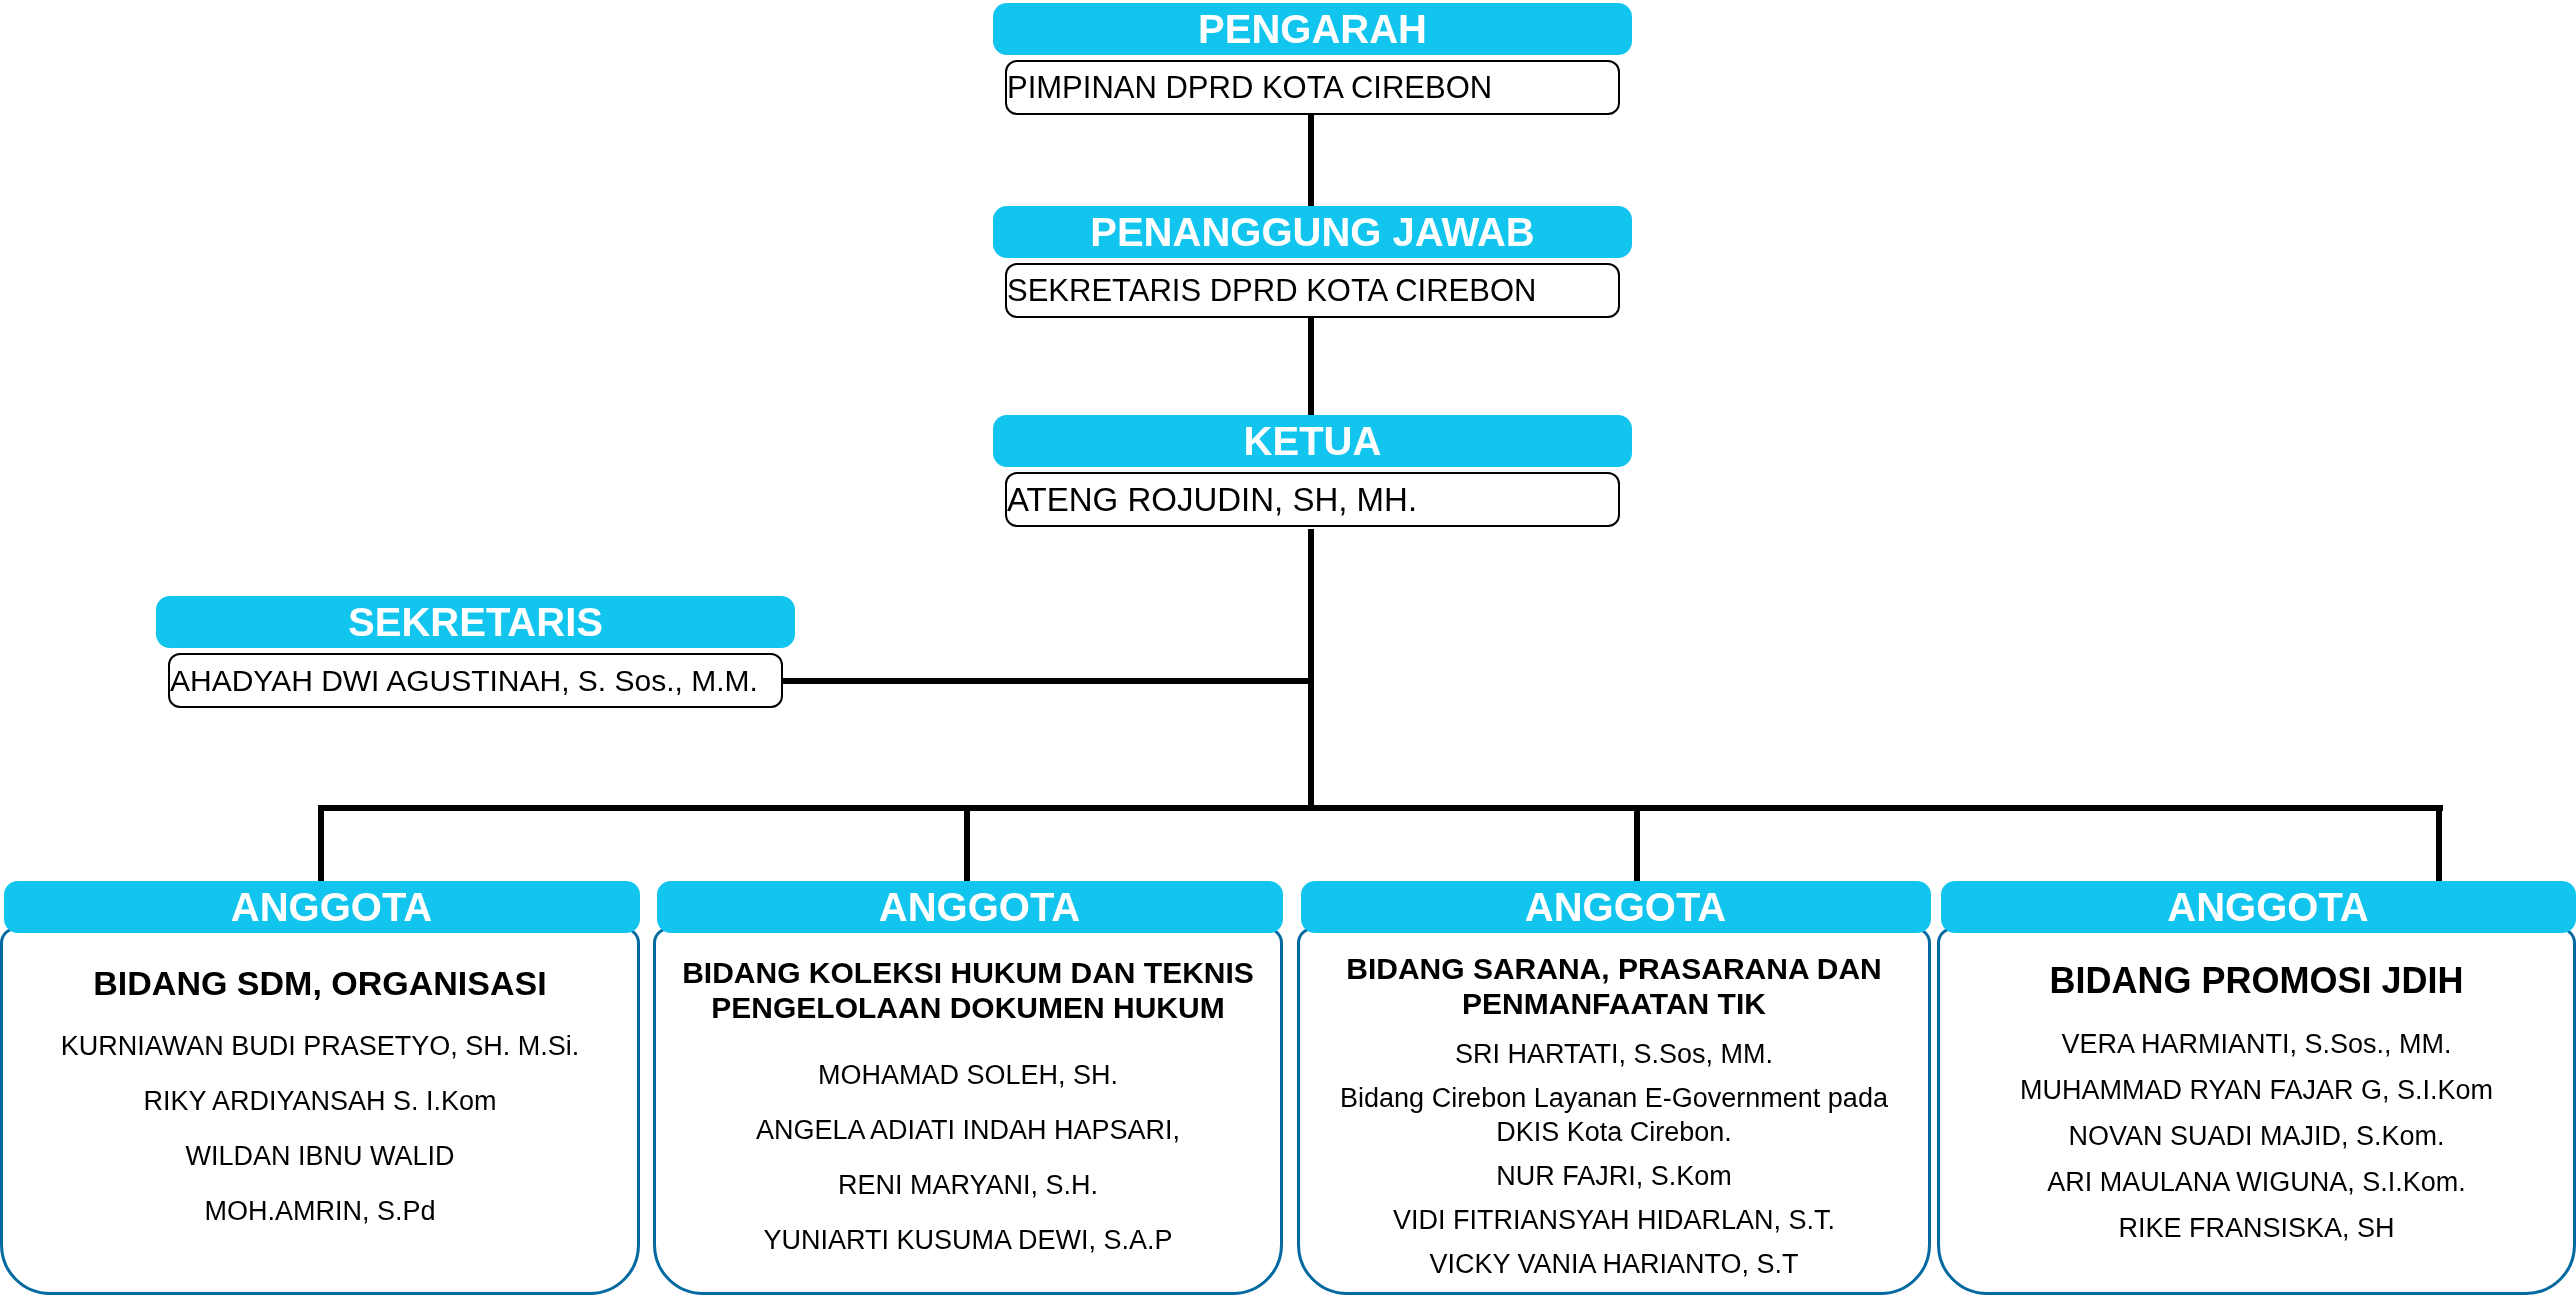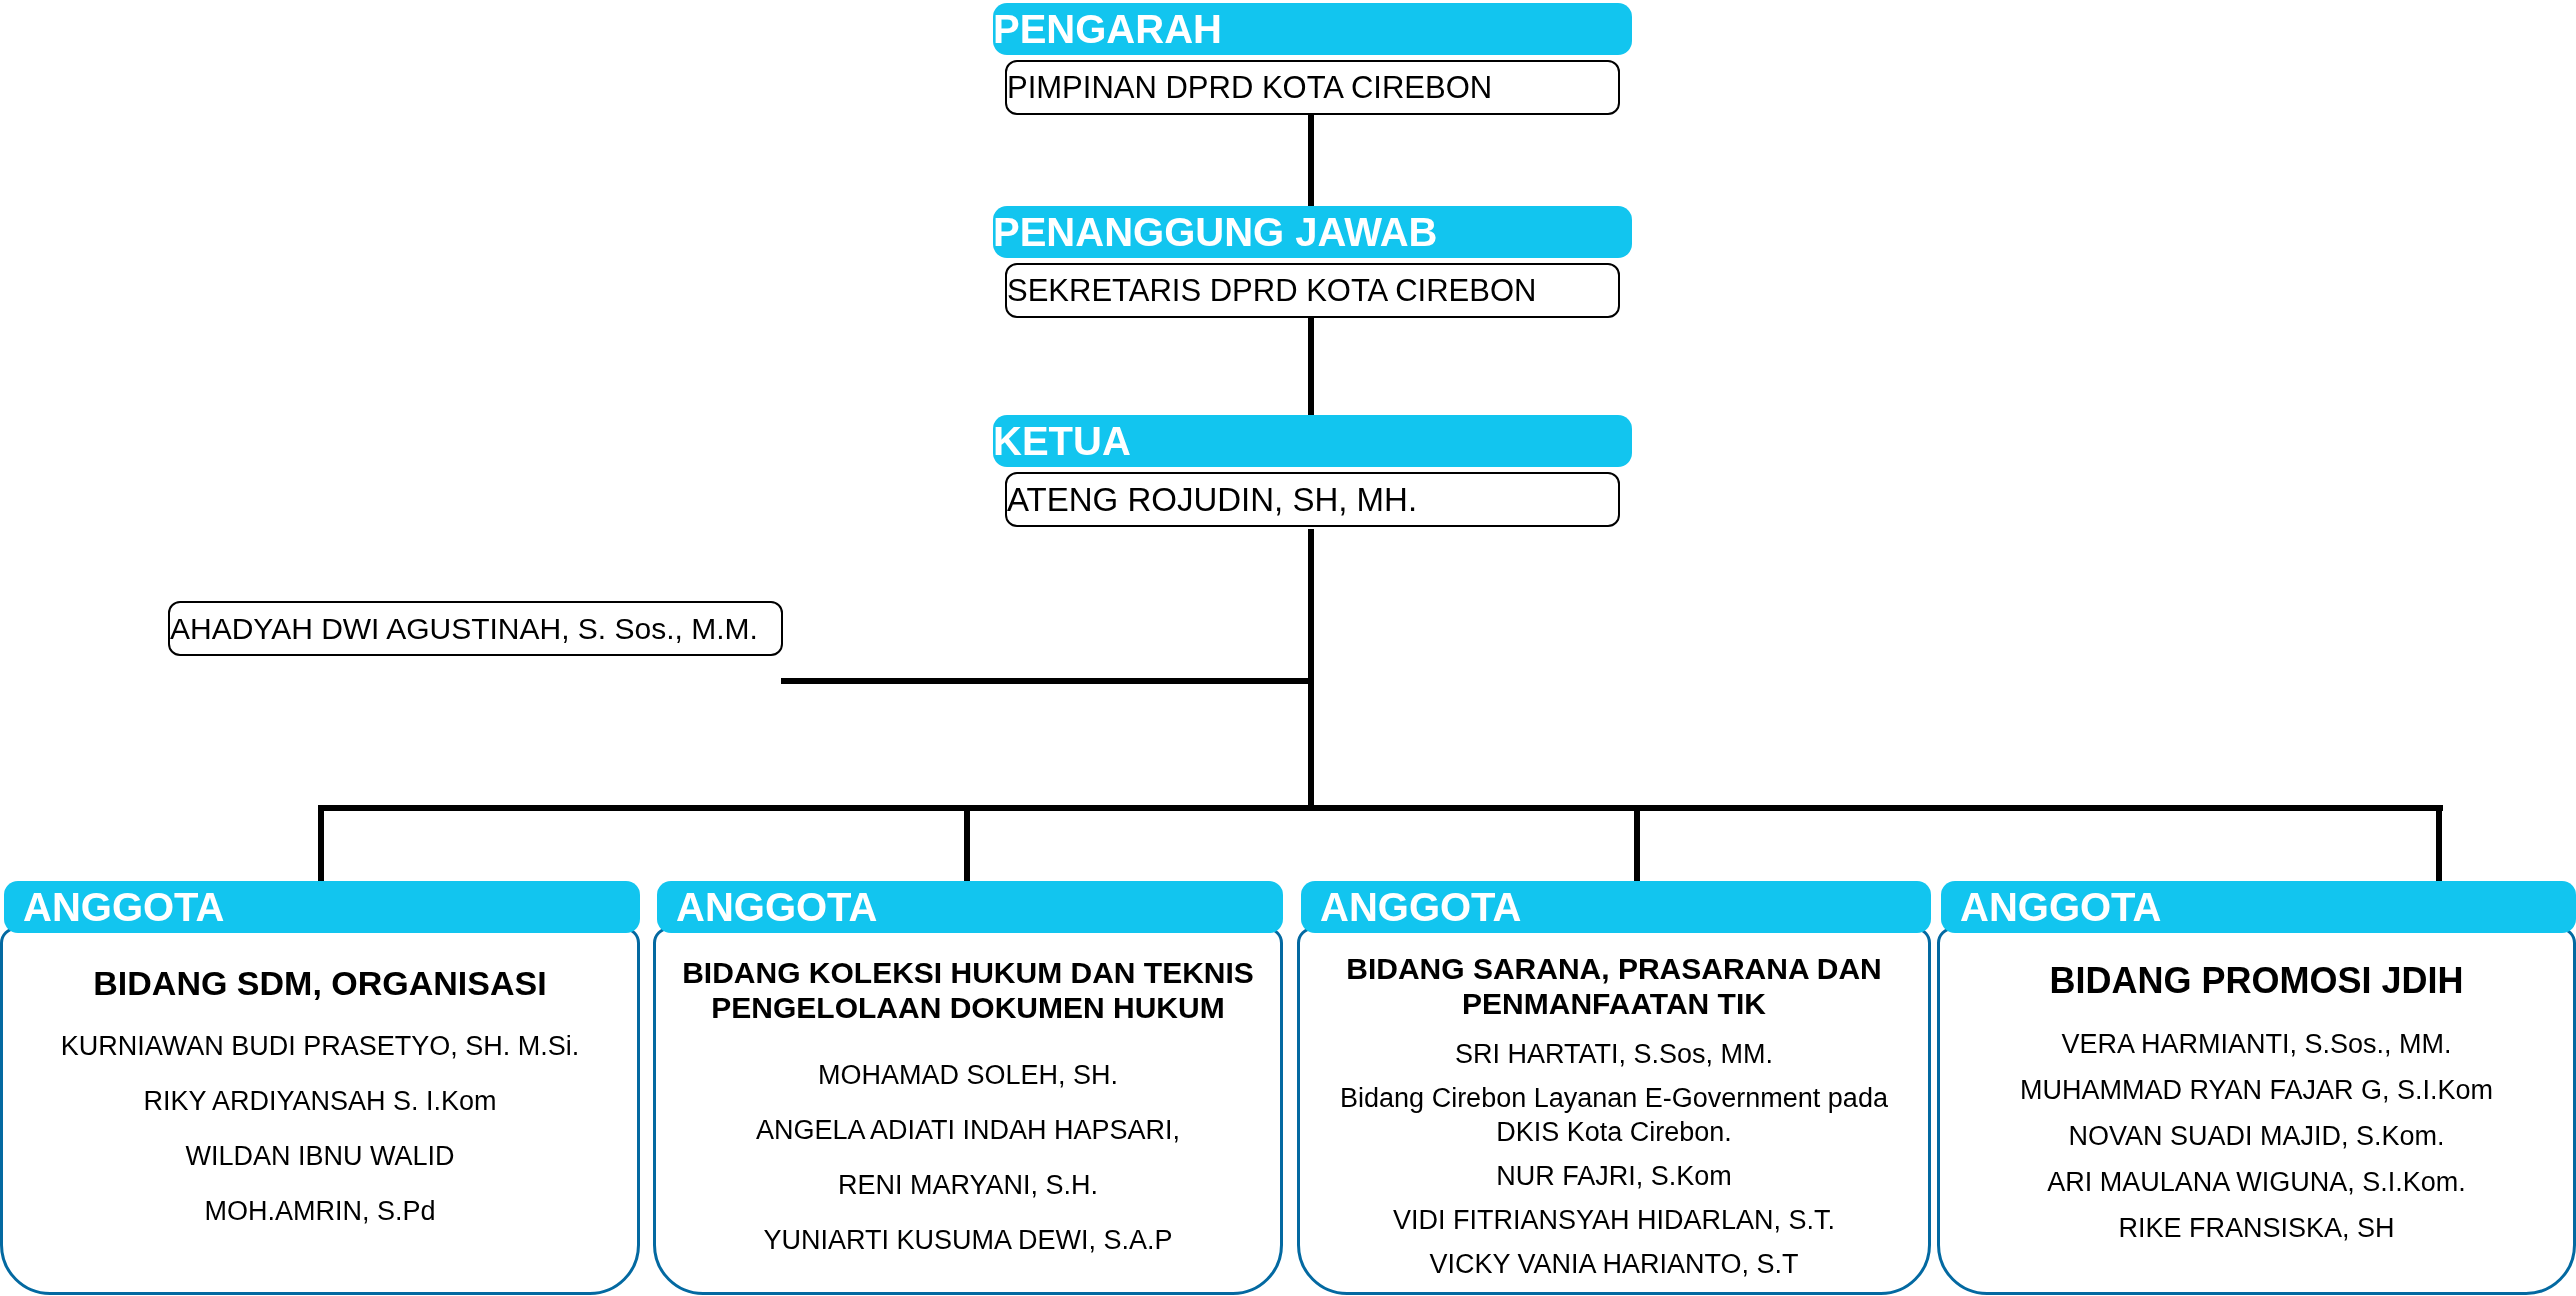--- a/index.html
+++ b/index.html
@@ -24,21 +24,21 @@
   .line.h { height: 6px; }
 
   
   .node { position: absolute; }
   .bar {
     background: #12C5EF;
     color: #ffffff;
     font-weight: bold;
     font-size: 40px;
     line-height: 52px;
-    text-align: left;
+    text-align: center;
     border-radius: 14px;
     height: 52px;
     position: relative;
     z-index: 3;
   }
   .sub {
     background: #ffffff;
     border: 2px solid #000000;
     border-radius: 12px;
     margin: 5px auto 0 auto;
@@ -134,20 +134,21 @@
     <div class="bar">PENANGGUNG JAWAB</div>
     <div class="sub">SEKRETARIS DPRD KOTA CIREBON</div>
   </div>
 
   <div class="node node-ketua" style="left:993px; top:415px; width:639px;">
     <div class="bar">KETUA</div>
     <div class="sub">ATENG ROJUDIN, SH, MH.</div>
   </div>
 
   <div class="node node-sekretaris" style="left:156px; top:596px; width:639px;">
+    <div class="bar">SEKRETARIS</div>
     <div class="sub">AHADYAH DWI AGUSTINAH, S. Sos., M.M.</div>
   </div>
 
   <div class="col col-1" style="left:0px; width:640px;">
     <div class="bar">ANGGOTA</div>
     <div class="bigbox">
       <div class="division">BIDANG SDM, ORGANISASI</div>
       <div class="members">
         <div class="member">KURNIAWAN BUDI PRASETYO, SH. M.Si.</div>
         <div class="member">RIKY ARDIYANSAH S. I.Kom</div>

